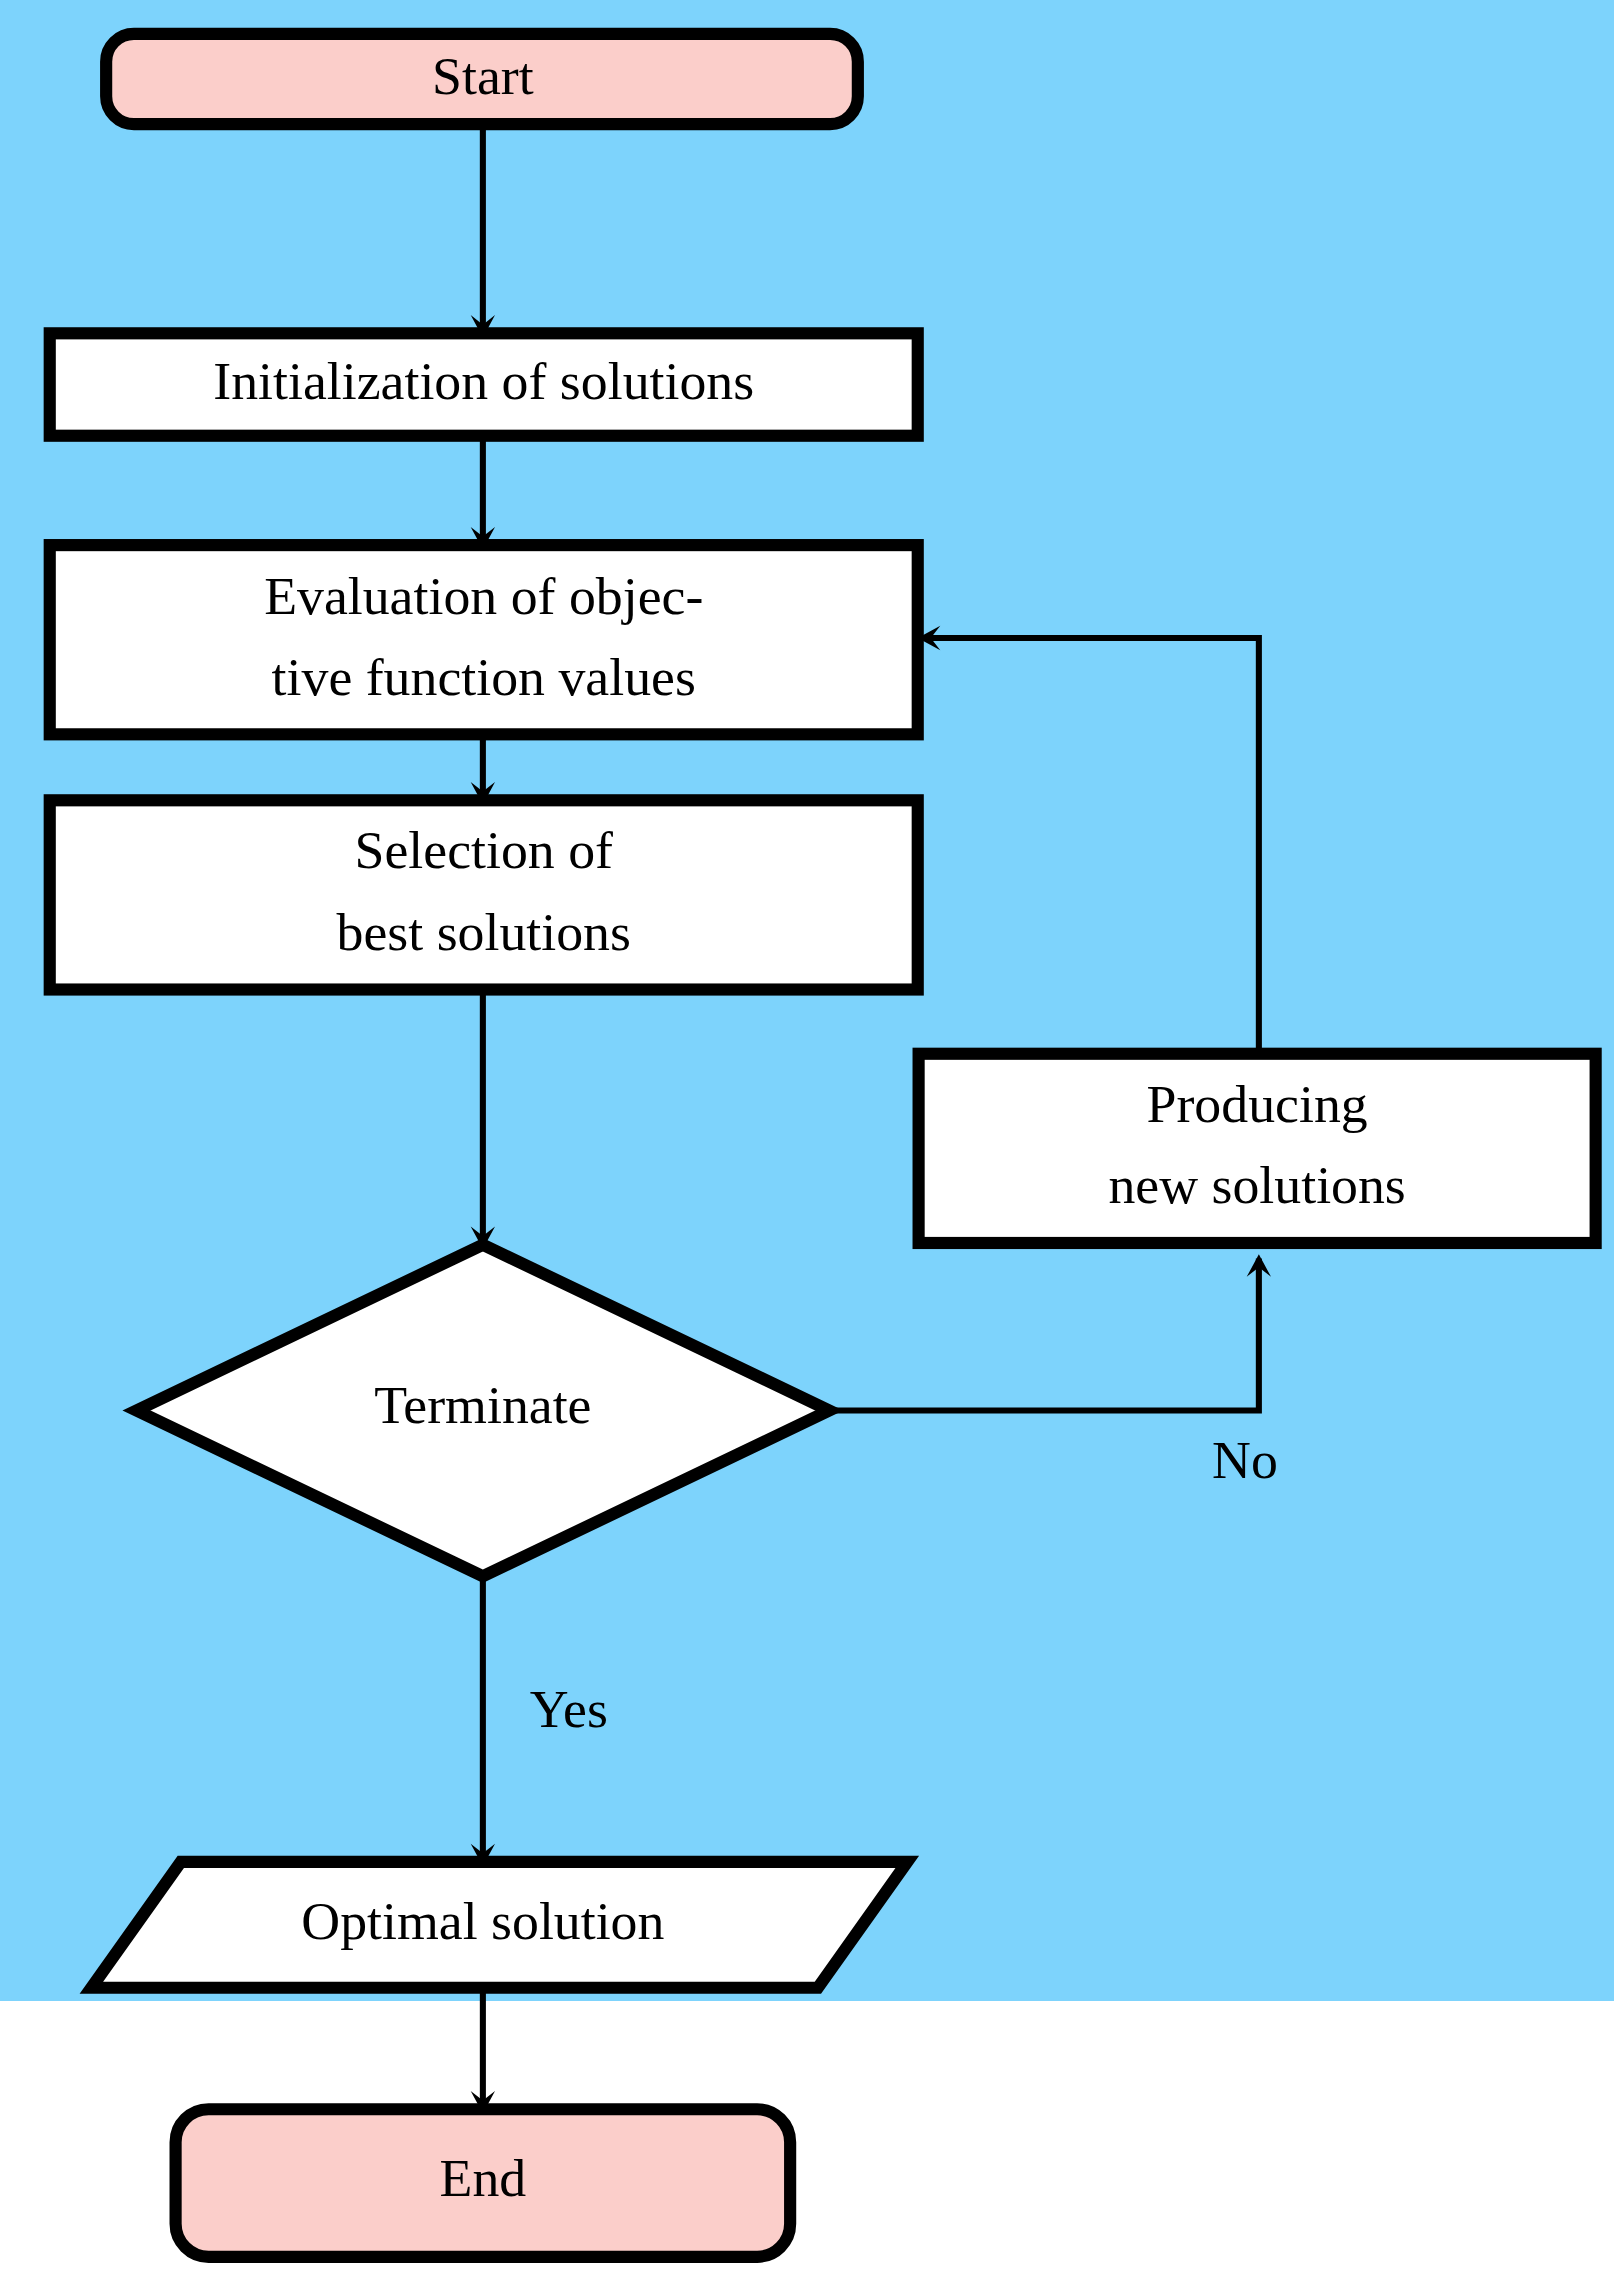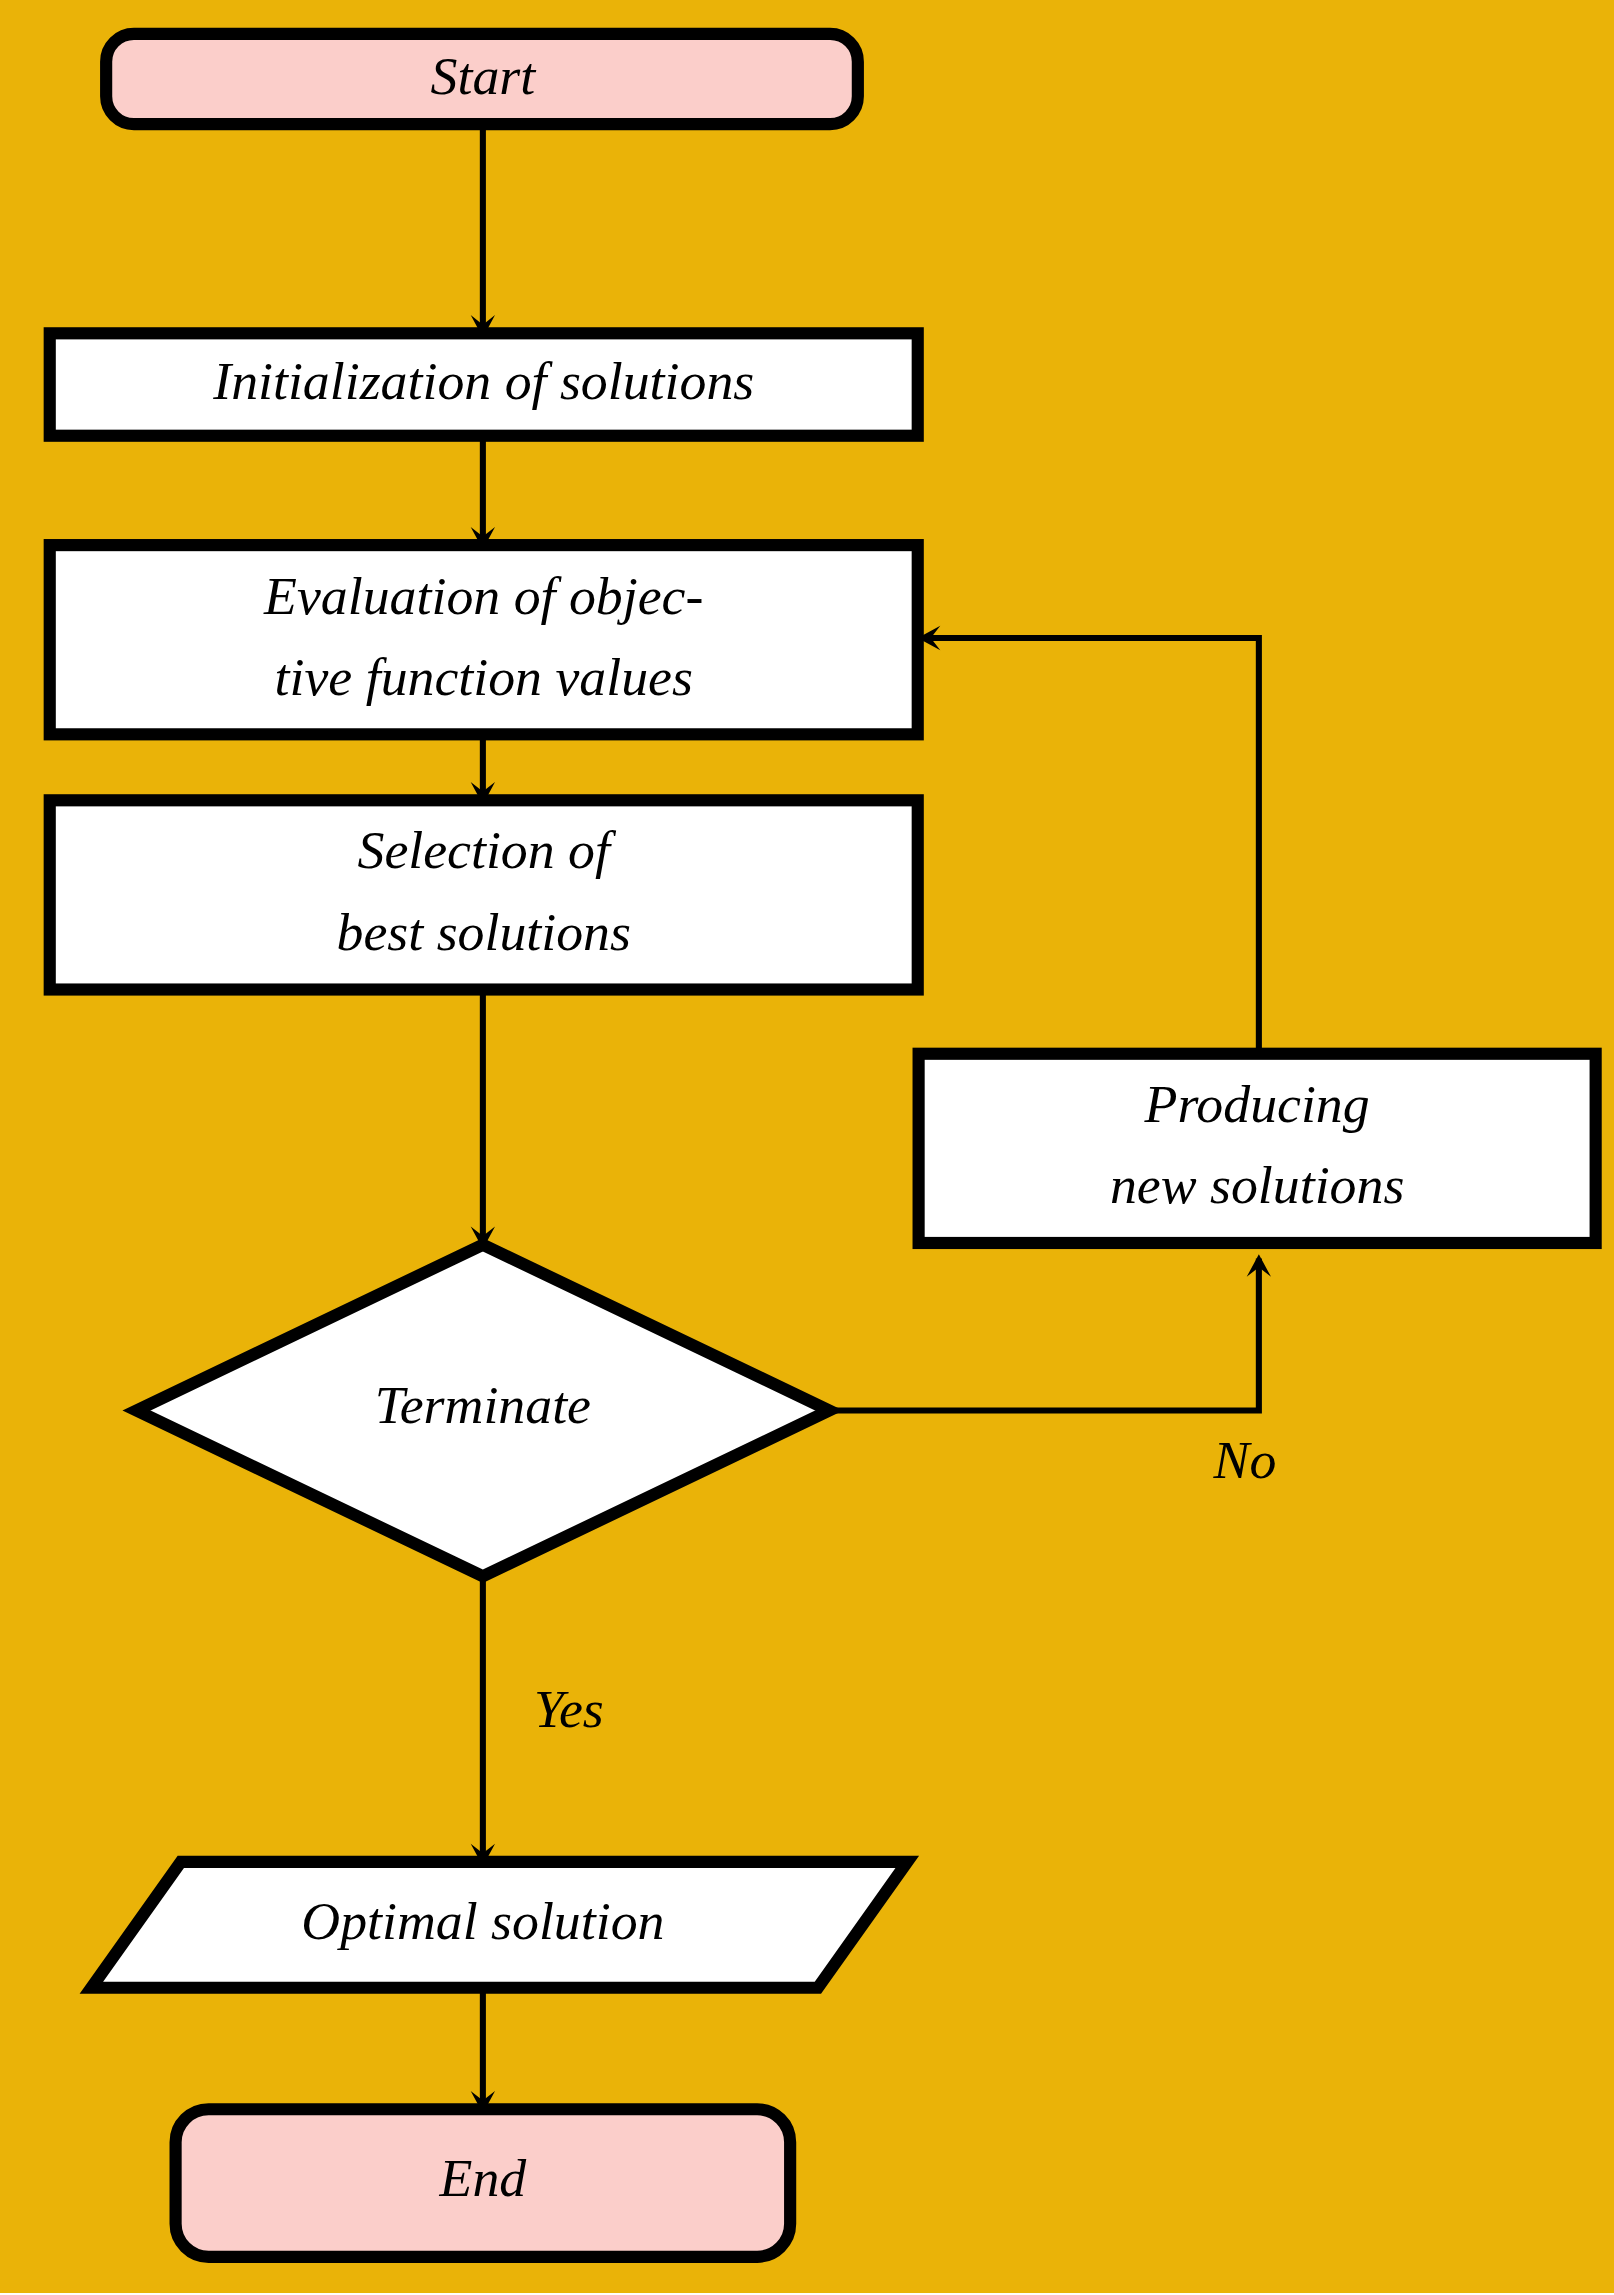--- a/index.html
+++ b/index.html
@@ -10,23 +10,22 @@
   }
   body {
     width: 1615px;
     height: 2295px;
     font-family: "Liberation Serif", "DejaVu Serif", serif;
     overflow: hidden;
   }
   #flowchart-root {
     position: relative;
     width: 1615px;
-    height: 2293px;
-    background: #eab308;
-    font-style: italic;
+    height: 2001px;
+    background: #7dd3fc;
   }
   svg#flow-svg {
     display: block;
     width: 1615px;
     height: 2295px;
   }
   .node-label {
     font-family: "Liberation Serif", "DejaVu Serif", serif;
     fill: #000000;
     text-anchor: middle;

